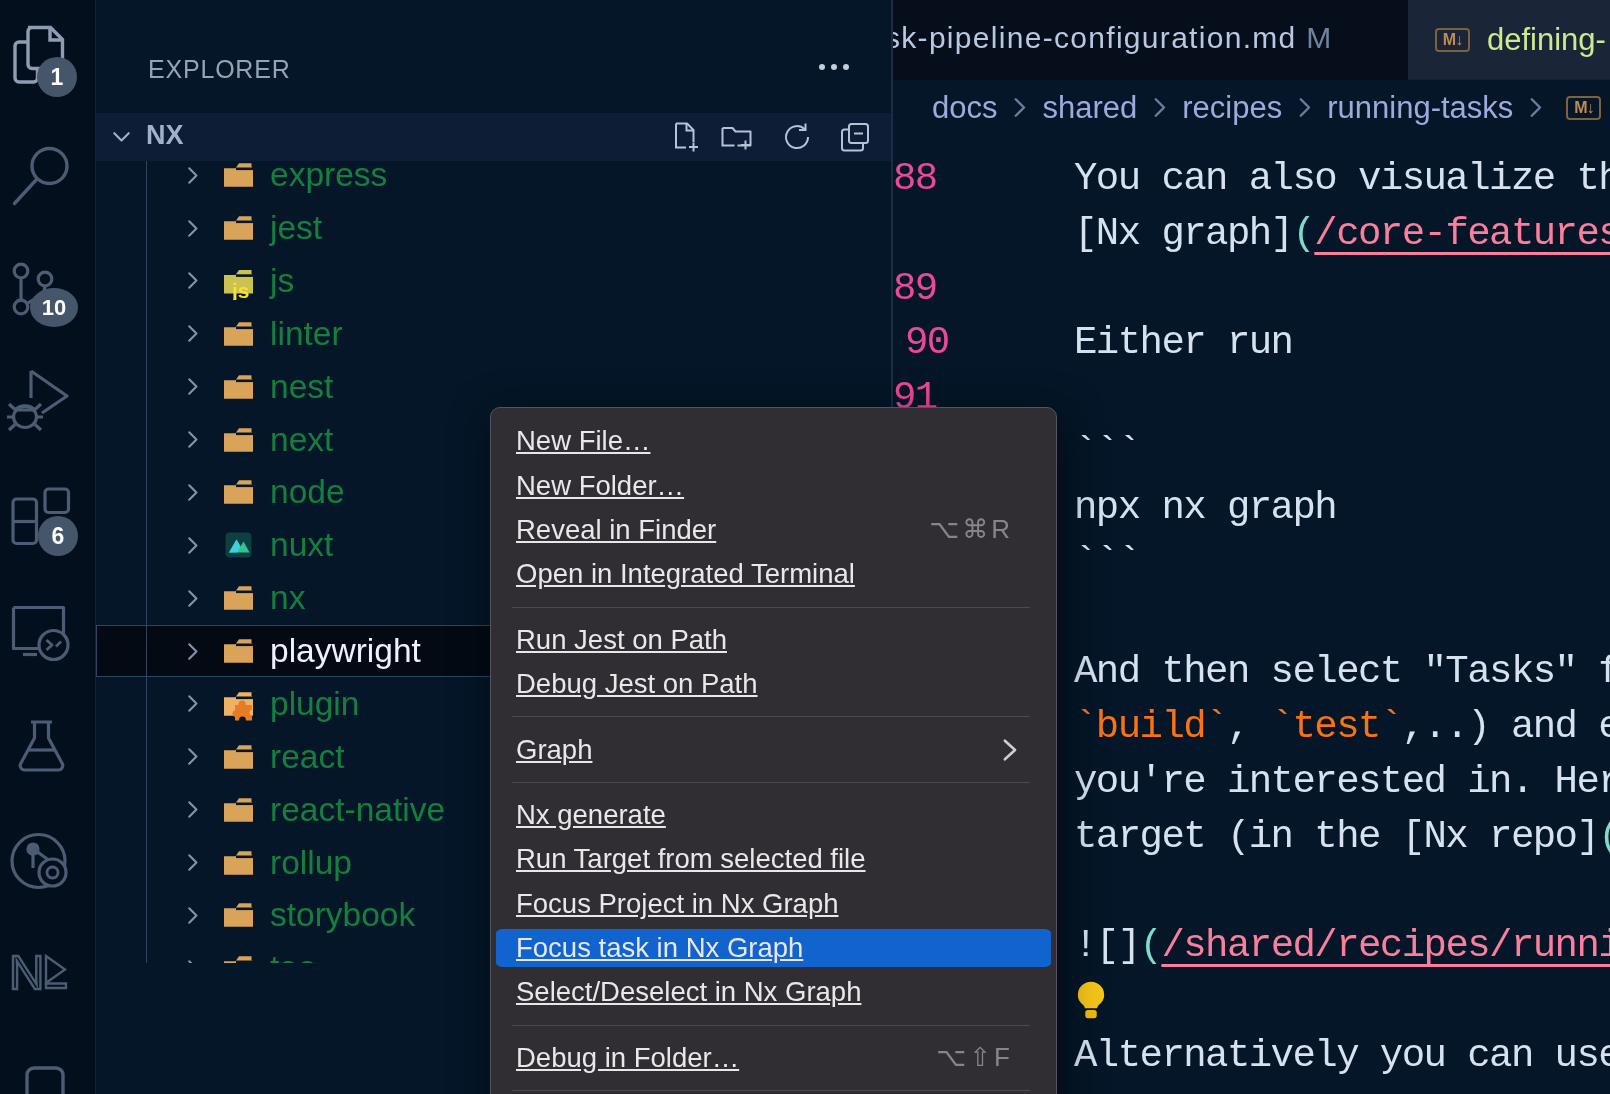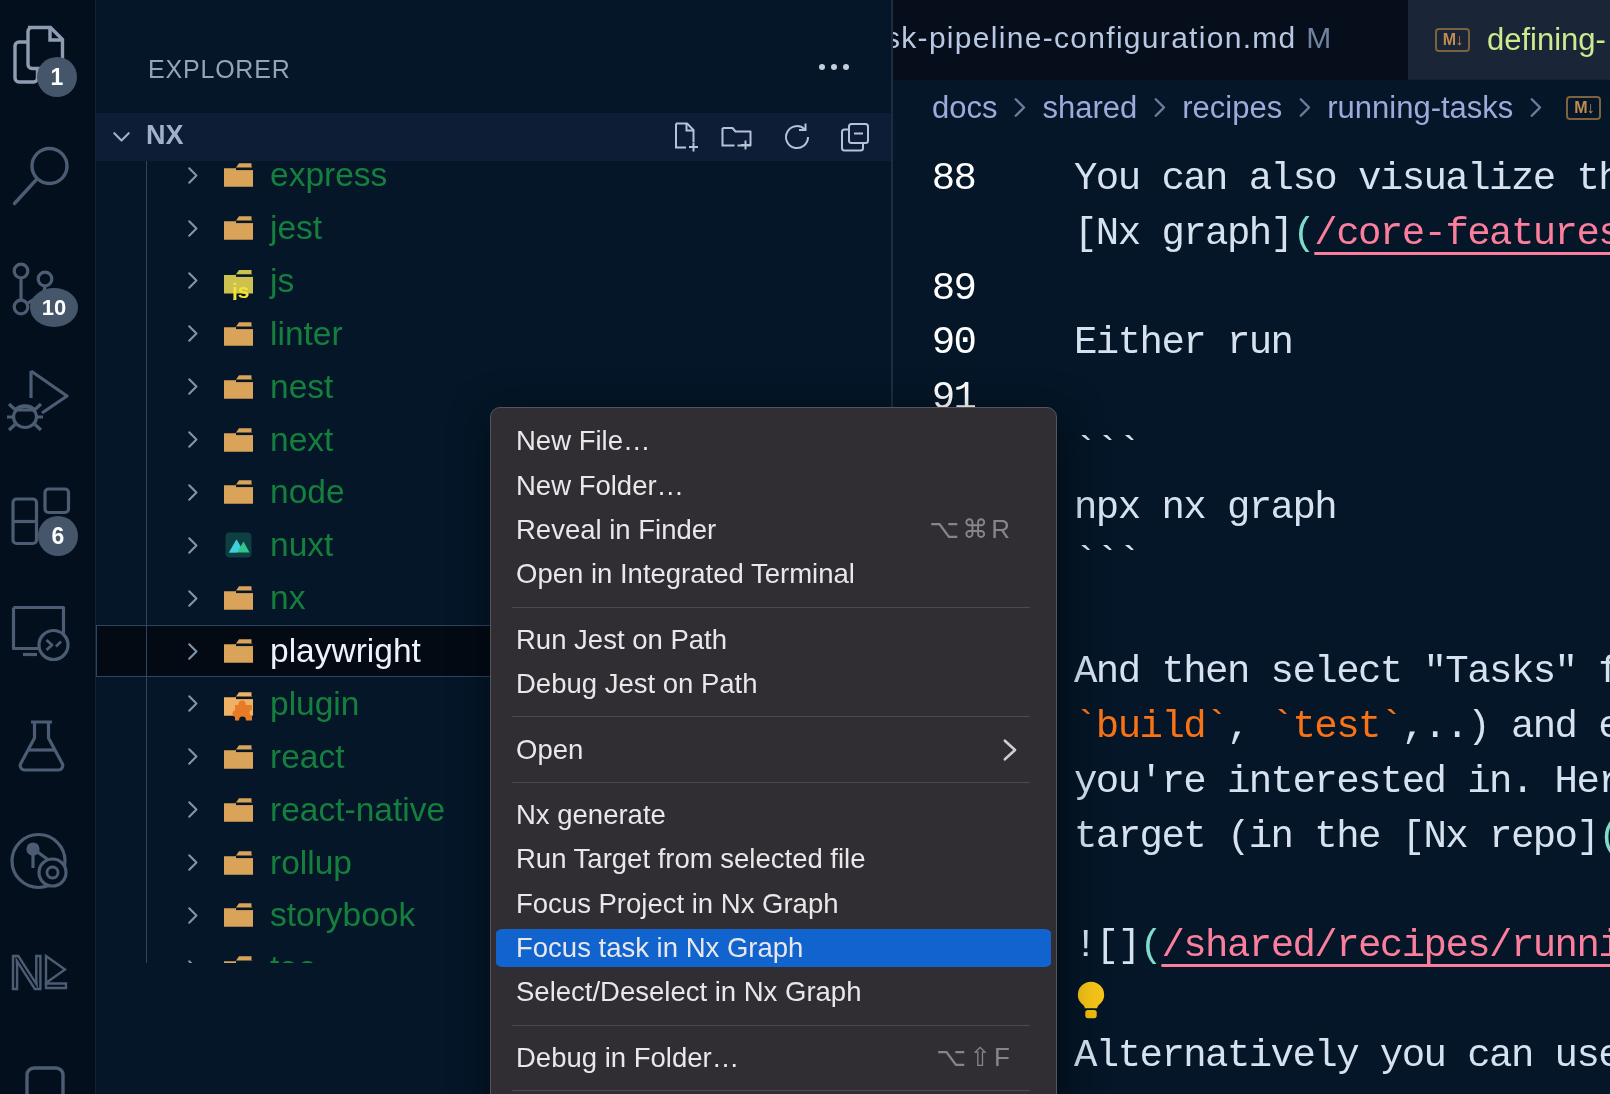--- a/index.html
+++ b/index.html
@@ -37,30 +37,30 @@
   #tab2-txt { position:absolute; left:594px; top:22px; font-size:31px; color:#cdea8e; white-space:pre;text-align:center; }
   .mdico { position:absolute; width:35px; height:24px; border:2px solid #7d6240; border-radius:4px;
            color:#c08b50; font-weight:700; font-size:16px; text-align:center; line-height:20px;
            font-family:"Liberation Sans", sans-serif; letter-spacing:-1px; }
   #crumbs { position:absolute; left:0; top:81px; width:719px; height:53px; background:#041627;
             display:flex; align-items:center; font-size:31px; color:#9dabdc; }
   #crumbs svg.sep { margin:0 12px; }
   #code { position:absolute; left:0; top:134px; width:719px; bottom:0;
           font-family:"Liberation Mono", monospace; font-size:39px; letter-spacing:-1.56px; color:#d6e2f0; }
   .cl { position:absolute; white-space:pre; transform:translateY(-50%); }
-  .num { width:121px; text-align:center; color:#ffffff; }
+  .num { width:121px; text-align:left; color:#ec4899; }
   .teal { color:#7fdbca; }
   .pink { color:#fb7e9c; text-decoration:underline; text-decoration-thickness:3px; text-underline-offset:8px; }
   .lime { color:#f97316; }
 
   #menu { left:490px; top:407px; width:567px; height:720px; background:#302e33; border:1px solid #56545c;
           border-radius:10px; box-shadow:4px 10px 40px rgba(0,0,0,.5); padding-top:11px; overflow:hidden; }
   .mi { position:relative; height:44.4px; margin:0 5px; display:flex; align-items:center; border-radius:7px;
         font-size:27.5px; color:#e9e7ea; background-clip:content-box; padding:3px 0; }
-  .mi .l { margin-left:20px; }
+  .mi .l { margin-left:20px;text-decoration:underline; }
   .mi .r { position:absolute; right:38px; color:#87858b; display:flex; align-items:center; }
   .mi .sc { letter-spacing:3px; font-size:26px; }
   .mi.hl { background-color:#1164cd; }
   .msep { height:1px; background:#4c4a50; margin:10px 26px 10px 21px; }
 </style>
 </head>
 <body>
 
 <div class="abs" id="activitybar">
 <svg width="96" height="1094" viewBox="0 0 96 1094" fill="none" style="position:absolute;left:0;top:0">
@@ -368,21 +368,21 @@
       </svg>shared<svg class="sep" width="21" height="27" viewBox="0 0 14 18" fill="none">
         <path d="M4.5 3.5 L10 9 L4.5 14.5" stroke="#6b7c9c" stroke-width="1.6" stroke-linecap="round" stroke-linejoin="round"></path>
       </svg>recipes<svg class="sep" width="21" height="27" viewBox="0 0 14 18" fill="none">
         <path d="M4.5 3.5 L10 9 L4.5 14.5" stroke="#6b7c9c" stroke-width="1.6" stroke-linecap="round" stroke-linejoin="round"></path>
       </svg>running-tasks<svg class="sep" width="21" height="27" viewBox="0 0 14 18" fill="none">
         <path d="M4.5 3.5 L10 9 L4.5 14.5" stroke="#6b7c9c" stroke-width="1.6" stroke-linecap="round" stroke-linejoin="round"></path>
       </svg><span class="mdico" style="position:static; flex:none; margin-left:8px;">M↓</span></div>
   <div id="code">
 <div class="cl num" style="top:45.0px;">88</div>
 <div class="cl num" style="top:154.6px;">89</div>
-<div class="cl num" style="top:209.4px;">90</div>
+<div class="cl num" style="top:209.4px;margin-left:12px;">90</div>
 <div class="cl num" style="top:264.2px;">91</div>
 <div class="cl" style="left:181px; top:45.0px;">You can also visualize the task gr</div>
 <div class="cl" style="left:181px; top:99.8px;">[Nx graph]<span class="teal">(</span><span class="pink">/core-features/explore-graph</span></div>
 <div class="cl" style="left:181px; top:209.4px;">Either run</div>
 <div class="cl" style="left:181px; top:319.0px;">```</div>
 <div class="cl" style="left:181px; top:373.8px;">npx nx graph</div>
 <div class="cl" style="left:181px; top:428.6px;">```</div>
 <div class="cl" style="left:181px; top:538.2px;">And then select "Tasks" from</div>
 <div class="cl" style="left:181px; top:593.0px;"><span class="lime">`build`</span>, <span class="lime">`test`</span>,..) and e</div>
 <div class="cl" style="left:181px; top:647.8px;">you're interested in. Her</div>
@@ -419,21 +419,21 @@
     </div>
 <div class="msep"></div>
 <div class="mi">
       <span class="l">Run Jest on Path</span>
     </div>
 <div class="mi">
       <span class="l">Debug Jest on Path</span>
     </div>
 <div class="msep"></div>
 <div class="mi">
-      <span class="l">Open</span>
+      <span class="l">Graph</span>
       <span class="r">
         <svg width="19" height="26" viewBox="0 0 10 14" fill="none" style="margin-right:-6px">
           <path d="M2.5 2 L8 7 L2.5 12" stroke="#cfcdd1" stroke-width="1.4" stroke-linecap="round" stroke-linejoin="round"></path>
         </svg>
       </span>
     </div>
 <div class="msep"></div>
 <div class="mi">
       <span class="l">Nx generate</span>
     </div>

